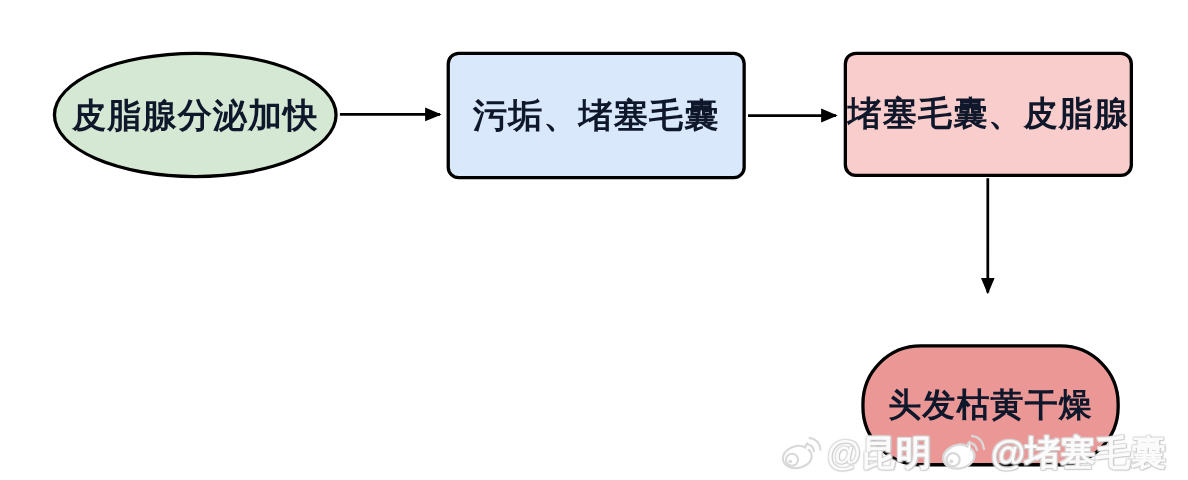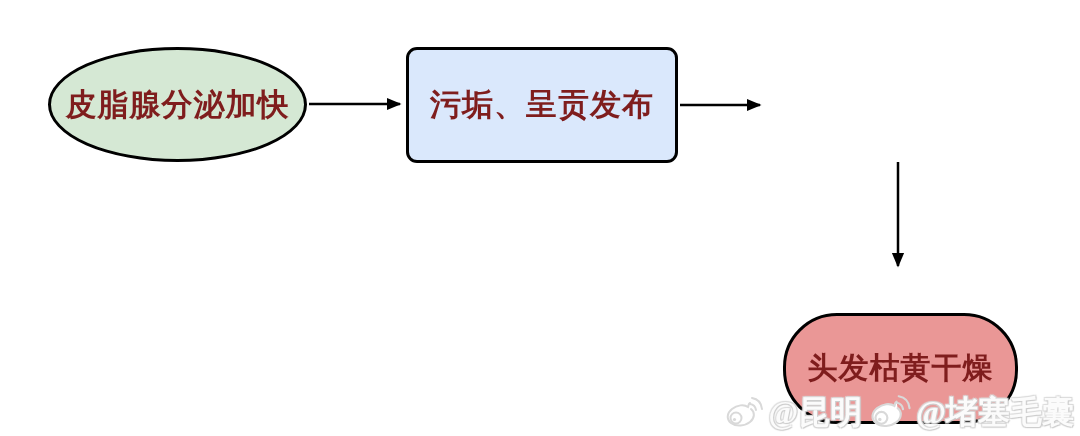--- a/index.html
+++ b/index.html
@@ -23,21 +23,21 @@
     pointer-events: none;
   }
   .node {
     position: absolute;
     display: flex;
     align-items: center;
     justify-content: center;
     box-sizing: border-box;
     border: 3px solid #000000;
     font-weight: 700;
-    color: #7f1d1d;
+    color: #0f172a;
     text-align: center;
     letter-spacing: 1px;
   }
   .node-ellipse {
     left: 48px; top: 47px;
     width: 259px; height: 115px;
     background: #d5e8d4;
     border-radius: 50%;
     font-size: 31px;
   }
@@ -58,32 +58,31 @@
   .node-stadium {
     left: 783px; top: 273px;
     width: 235px; height: 111px;
     background: #ea9796;
     border-radius: 54px;
     font-size: 30px;
     margin-top: 40px;
   }
   .watermark {
     position: absolute;
-    right: 6px;
+    right: 20px;
     bottom: 1px;
     display: flex;
     align-items: center;
     gap: 5px;
     font-weight: 700;
     font-size: 32px;
     color: #fbfbfb;
     text-shadow: 1px 1px 1px #cccccc, -1px -1px 1px #dddddd, 1px -1px 1px #d5d5d5, -1px 1px 1px #d5d5d5;
     white-space: nowrap;
     user-select: none;
-    font-family: Liberation Serif, serif;
   }
   .weibo-icon { flex: 0 0 auto; }
 </style>
 </head>
 <body>
 
 <div class="canvas">
 
   <svg class="edges" viewBox="0 0 1080 436" xmlns="http://www.w3.org/2000/svg">
     <defs>
@@ -94,23 +93,26 @@
     <line x1="309" y1="104" x2="400" y2="104" stroke="#000000" stroke-width="2.5" marker-end="url(#ah)"></line>
     <line x1="680" y1="105" x2="760" y2="105" stroke="#000000" stroke-width="2.5" marker-end="url(#ah)"></line>
     <line x1="898" y1="162" x2="898" y2="266" stroke="#000000" stroke-width="2.5" marker-end="url(#ah)"></line>
   </svg>
 
   <div class="node node-ellipse">
     <span>皮脂腺分泌加快</span>
   </div>
 
   <div class="node node-rect-blue">
-    <span>污垢、呈贡发布</span>
+    <span>污垢、堵塞毛囊</span>
   </div>
 
+  <div class="node node-rect-pink">
+    <span>堵塞毛囊、皮脂腺</span>
+  </div>
 
   <div class="node node-stadium">
     <span>头发枯黄干燥</span>
   </div>
 
   <div class="watermark">
     <svg class="weibo-icon" width="40" height="37" viewBox="0 0 40 37" xmlns="http://www.w3.org/2000/svg">
       <g fill="none" stroke="#d9d9d9" stroke-width="2" stroke-linecap="round">
         <path d="M28 14 c4 3 4 9 -1 13 c-5 4 -14 5 -19 1 c-5 -4 -4 -10 1 -14 c5 -4 12 -5 16 -2 c1 -2 0 -3 2 -4" fill="#ffffff"></path>
         <circle cx="13" cy="23" r="5.5" fill="#ffffff"></circle>

